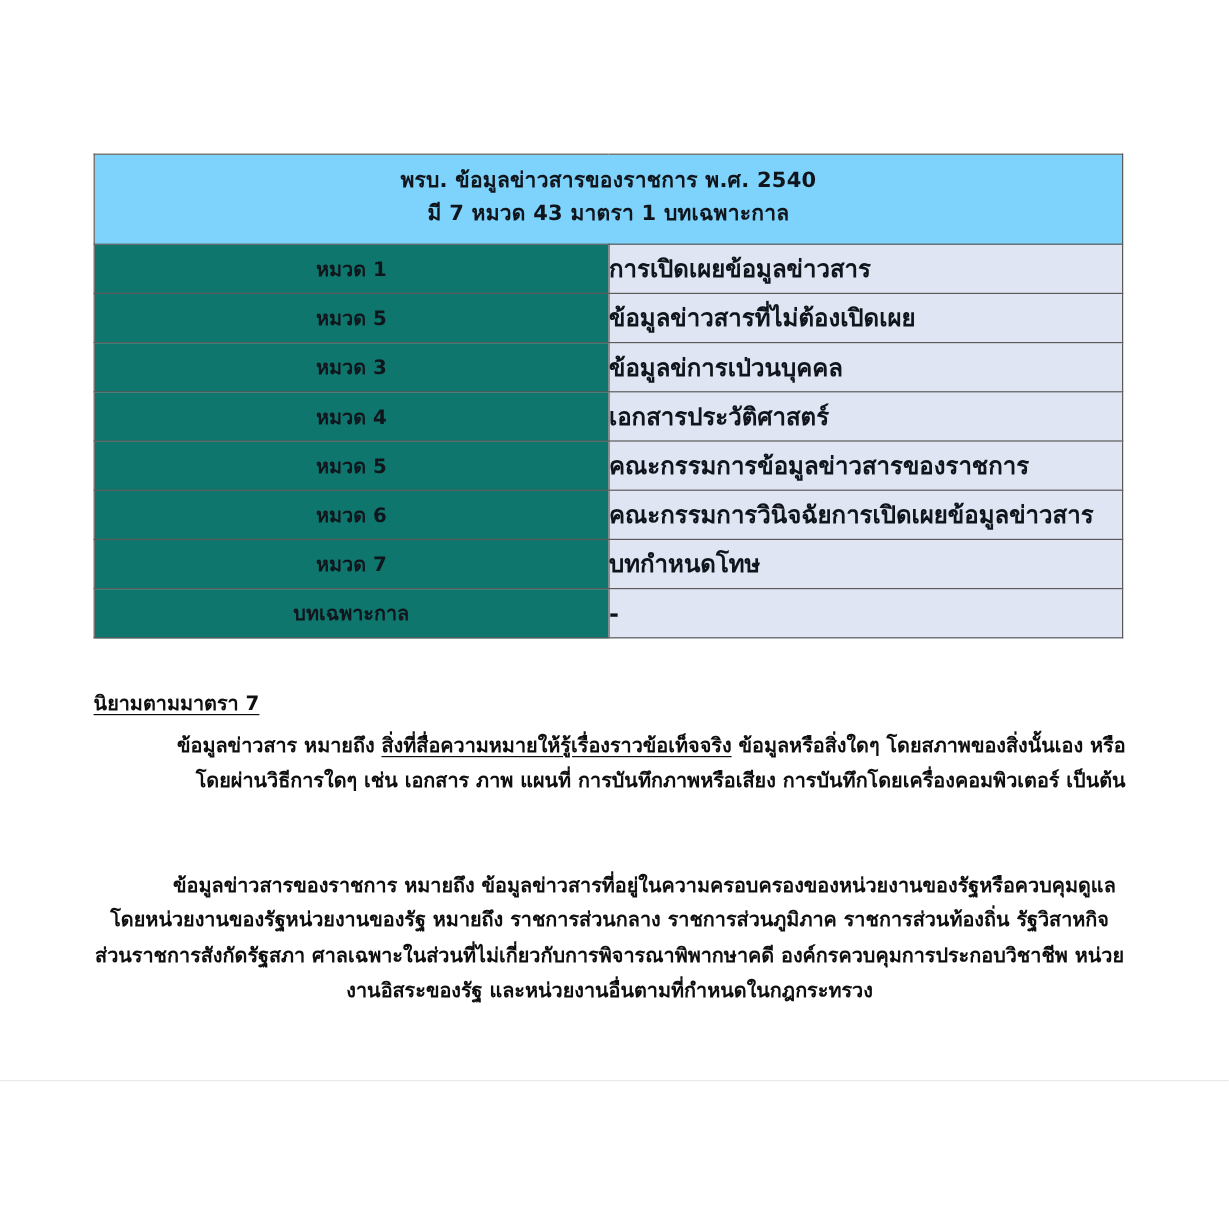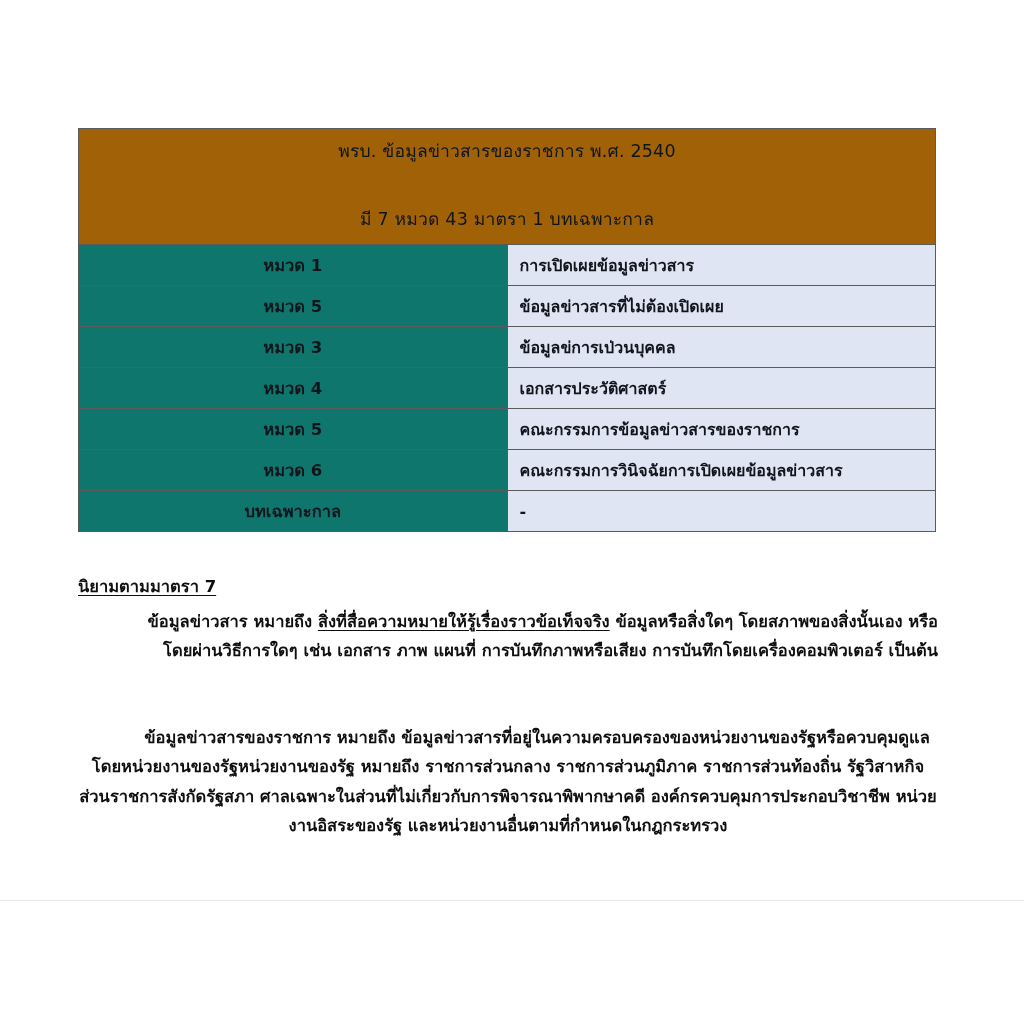--- a/index.html
+++ b/index.html
@@ -45,45 +45,45 @@
     width: 858px;
     border-collapse: collapse;
     table-layout: fixed;
   }
   .law-table td {
     border: 1px solid #5a5a5a;
     padding: 0;
     vertical-align: middle;
   }
   .law-table .head-cell {
-    background: #a16207;
+    background: #7dd3fc;
     text-align: center;
     padding: 9px 6px 11px 6px;
     line-height: 1.55;
     font-size: 17.5px;
-    font-weight: normal;
+    font-weight: bold;
     color: #10151c;
     letter-spacing: 0.2px;
   }
   .law-table .head-cell .l1 { display: block; }
-  .law-table .head-cell .l2 { display: block; margin-top: 41px; }
+  .law-table .head-cell .l2 { display: block; }
   .law-table td.cat-cell {
     width: 289px;
     background: #0f766e;
     text-align: center;
     font-size: 16.5px;
     font-weight: bold;
     height: 40px;
     color: #10151c;
   }
   .law-table td.desc-cell {
     background: #dfe5f3;
     text-align: left;
-    padding-left: 12px;
-    font-size: 16px;
+    padding-left: 0;
+    font-size: 20px;
     font-weight: bold;
     height: 40px;
     color: #10151c;
   }
   
   .section-heading {
     position: absolute;
     left: 78px;
     top: 573px;
     font-size: 16.5px;
@@ -140,20 +140,24 @@
         </tr>
         <tr>
           <td class="cat-cell">หมวด 5</td>
           <td class="desc-cell">คณะกรรมการข้อมูลข่าวสารของราชการ</td>
         </tr>
         <tr>
           <td class="cat-cell">หมวด 6</td>
           <td class="desc-cell">คณะกรรมการวินิจฉัยการเปิดเผยข้อมูลข่าวสาร</td>
         </tr>
         <tr>
+          <td class="cat-cell">หมวด 7</td>
+          <td class="desc-cell">บทกำหนดโทษ</td>
+        </tr>
+        <tr>
           <td class="cat-cell">บทเฉพาะกาล</td>
           <td class="desc-cell">-</td>
         </tr>
       </tbody>
     </table>
 
     <div class="section-heading">นิยามตามมาตรา 7</div>
 
     <div class="body-block" id="para-1">
       <span class="indent"></span><span>ข้อมูลข่าวสาร</span><span> หมายถึง </span><span class="u">สิ่งที่สื่อความหมายให้รู้เรื่องราวข้อเท็จจริง</span><span> ข้อมูลหรือสิ่งใดๆ โดยสภาพของสิ่งนั้นเอง หรือโดยผ่านวิธีการใดๆ เช่น เอกสาร ภาพ แผนที่ การบันทึกภาพหรือเสียง การบันทึกโดยเครื่องคอมพิวเตอร์ เป็นต้น</span>

